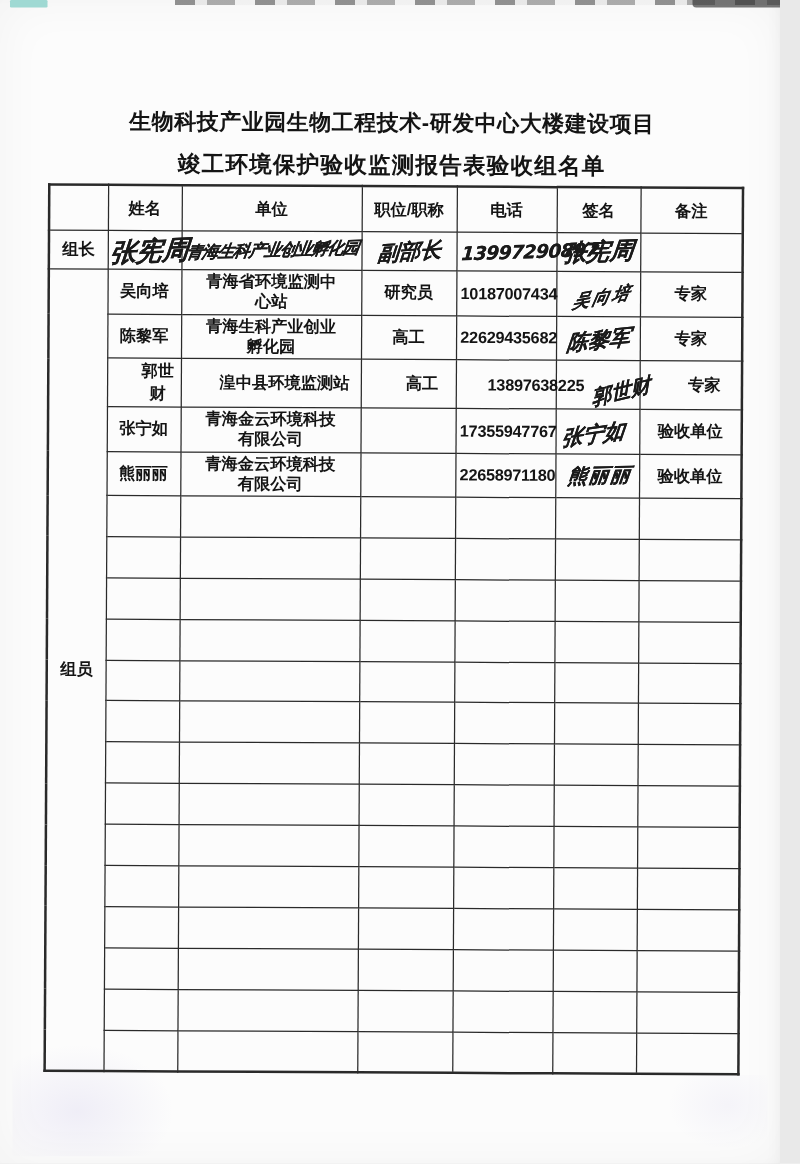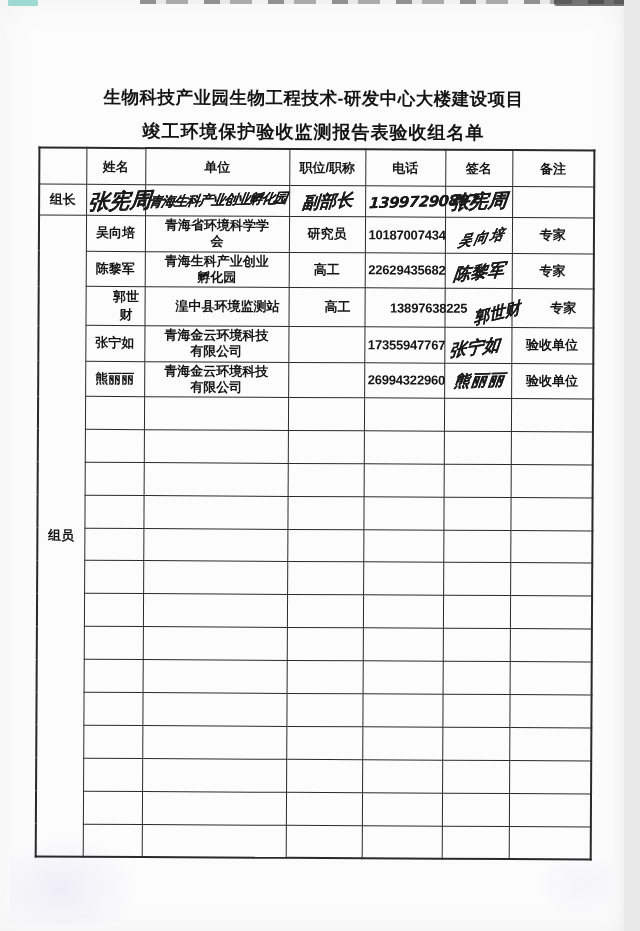--- a/index.html
+++ b/index.html
@@ -147,21 +147,21 @@
           <td><span class="hand ld-unit">青海生科产业创业孵化园</span></td>
           <td><span class="hand ld-pos">副部长</span></td>
           <td><span class="hand ld-phone">13997290897</span></td>
           <td><span class="hand ld-sig">张宪周</span></td>
           <td></td>
         </tr>
 
         <tr class="r0">
           <td class="label-cell" rowspan="19">组员</td>
           <td>吴向培</td>
-          <td><span class="unit-wrap">青海省环境科学学会</span></td>
+          <td><span class="unit-wrap">青海省环境监测中心站</span></td>
           <td>研究员</td>
           <td class="phone">10187007434</td>
           <td><span class="hand sig">吴向培</span></td>
           <td>专家</td>
         </tr>
         <tr class="r1">
           <td>陈黎军</td>
           <td><span class="unit-wrap">青海生科产业创业孵化园</span></td>
           <td>高工</td>
           <td class="phone">22629435682</td>
@@ -181,21 +181,21 @@
           <td><span class="unit-wrap">青海金云环境科技有限公司</span></td>
           <td></td>
           <td class="phone">17355947767</td>
           <td><span class="hand sig">张宁如</span></td>
           <td>验收单位</td>
         </tr>
         <tr class="r4">
           <td>熊丽丽</td>
           <td><span class="unit-wrap">青海金云环境科技有限公司</span></td>
           <td></td>
-          <td class="phone">26994322960</td>
+          <td class="phone">22658971180</td>
           <td><span class="hand sig">熊丽丽</span></td>
           <td>验收单位</td>
         </tr>
       <tr class="empty-row">
             <td></td>
             <td></td>
             <td></td>
             <td></td>
             <td></td>
             <td></td>

